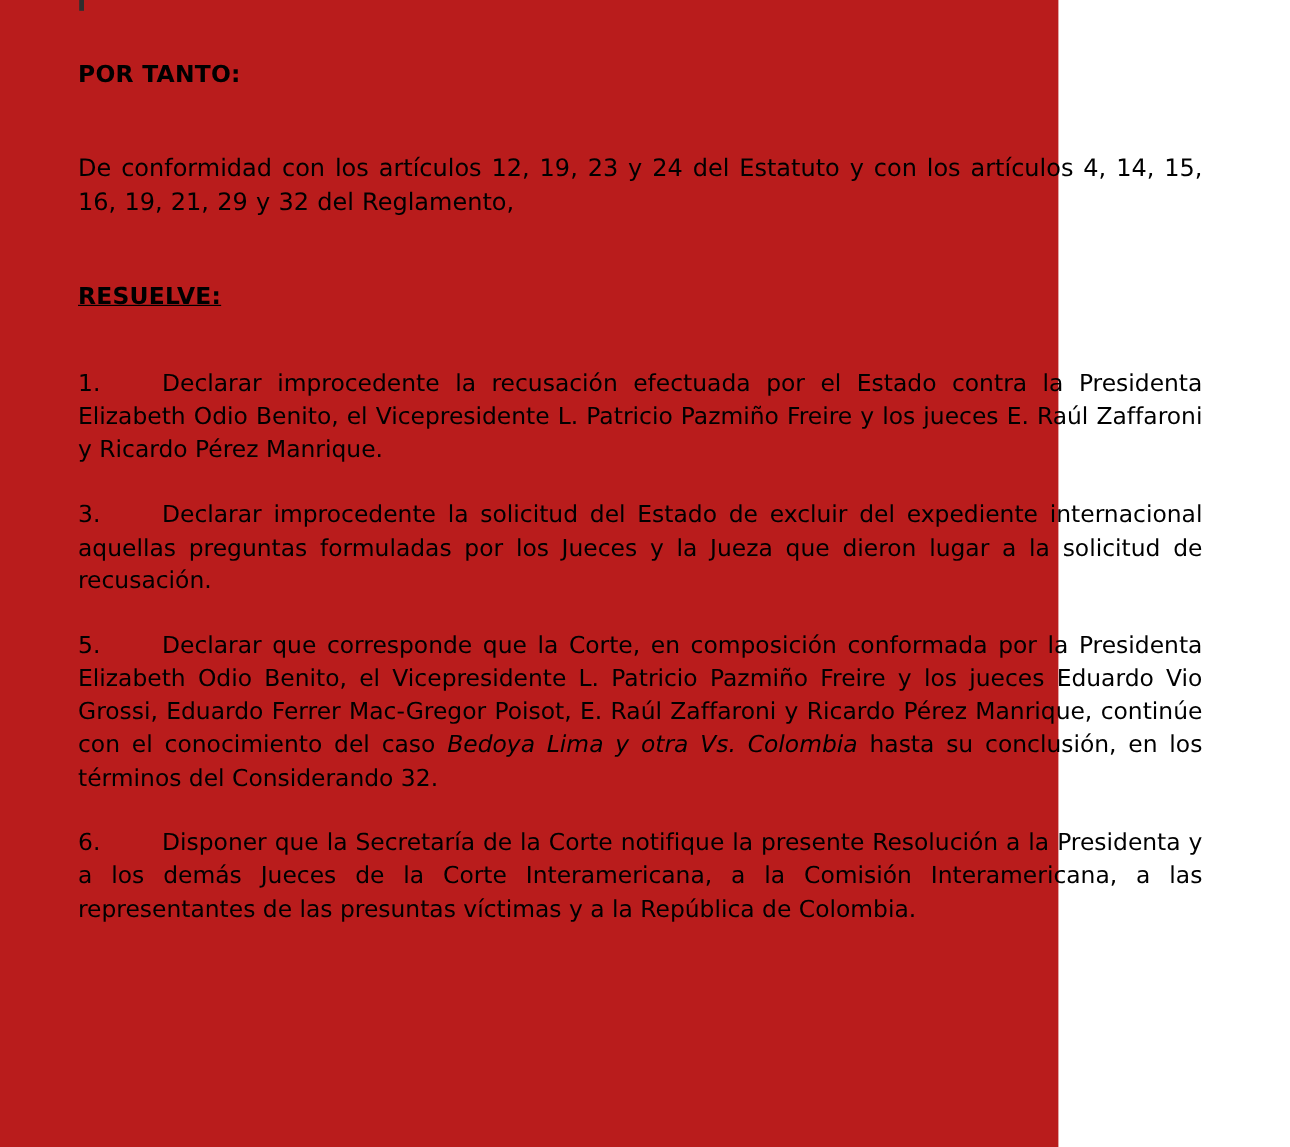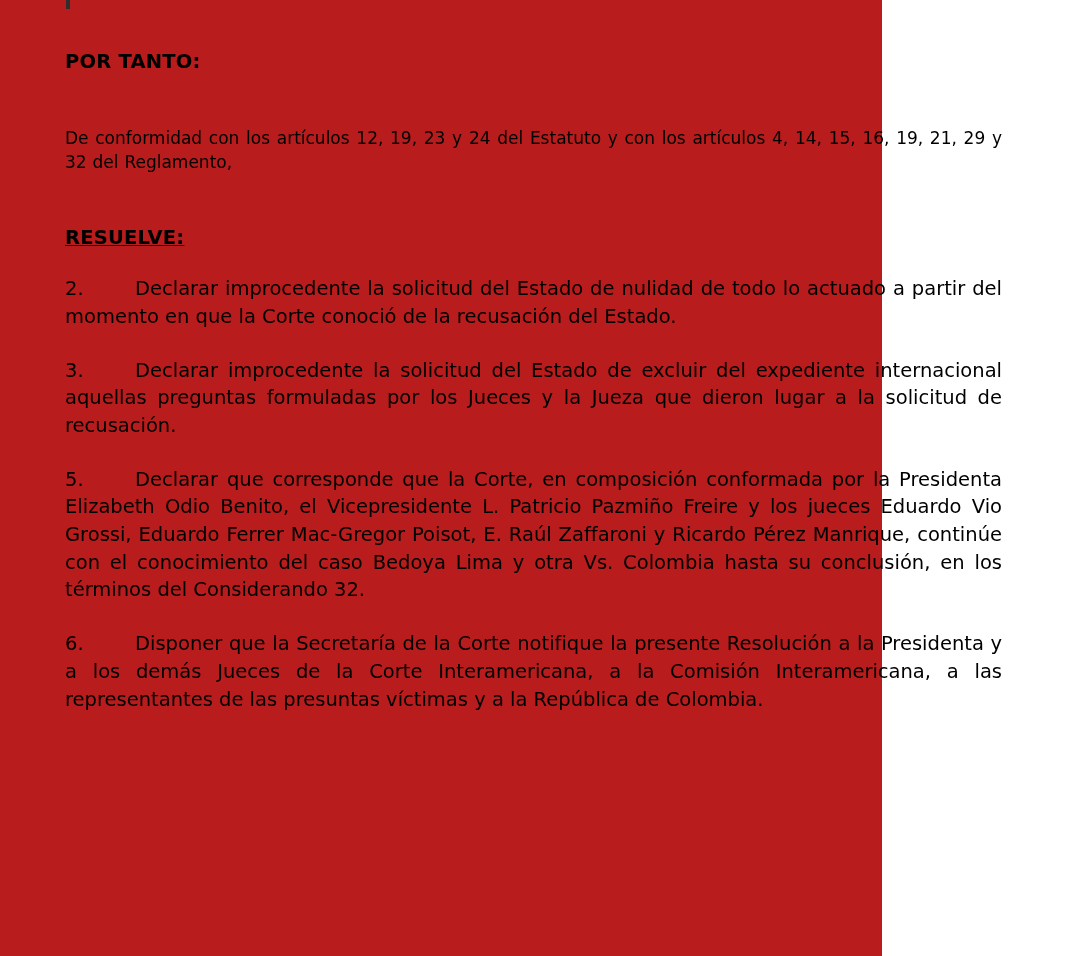--- a/index.html
+++ b/index.html
@@ -38,63 +38,63 @@
     font-weight: bold;
     font-size: 19.5px;
     letter-spacing: 0.2px;
     margin: 0;
   }
   .h-por-tanto { padding-top: 50px; }
   .h-corte { padding-top: 55px; }
   .h-resuelve { padding-top: 52px; text-decoration: underline; }
 
   .para {
-    font-size: 17px;
+    font-size: 20px;
     line-height: 1.42;
     text-align: justify;
     margin: 0;
     word-spacing: 0.5px;
   }
   .p-conformidad { padding-top: 53px; }
 
   .numbered {
     font-size: 19.5px;
     line-height: 1.42;
     text-align: justify;
     margin: 0;
     padding-top: 26px;
     text-indent: 0;
   }
   .numbered .num {
     display: inline-block;
     width: 70px;
   }
   .first-numbered { padding-top: 48px; }
-  .italic { }
+  .italic { font-style: italic; }
 </style>
 </head>
 <body>
 
 <div class="page">
 
   <div class="stray-mark"></div>
 
   <div class="content">
 
     <p class="heading h-por-tanto">POR TANTO:</p>
 
 
     <p class="para p-conformidad">De conformidad con los artículos 12, 19, 23 y 24 del Estatuto y con los artículos 4, 14, 15, 16, 19, 21, 29 y 32 del Reglamento,</p>
 
     <p class="heading h-resuelve">RESUELVE:</p>
 
+    <p class="numbered first-numbered">
+      <span class="num">1.</span><span>Declarar improcedente la recusación efectuada por el Estado contra la Presidenta Elizabeth Odio Benito, el Vicepresidente L. Patricio Pazmiño Freire y los jueces E. Raúl Zaffaroni y Ricardo Pérez Manrique.</span>
+    </p>
 
-    <p class="numbered">
-      <span class="num">2.</span><span>Declarar improcedente la solicitud del Estado de nulidad de todo lo actuado a partir del momento en que la Corte conoció de la recusación del Estado.</span>
-    </p>
 
     <p class="numbered">
       <span class="num">3.</span><span>Declarar improcedente la solicitud del Estado de excluir del expediente internacional aquellas preguntas formuladas por los Jueces y la Jueza que dieron lugar a la solicitud de recusación.</span>
     </p>
 
 
     <p class="numbered">
       <span class="num">5.</span><span>Declarar que corresponde que la Corte, en composición conformada por la Presidenta Elizabeth Odio Benito, el Vicepresidente L. Patricio Pazmiño Freire y los jueces Eduardo Vio Grossi, Eduardo Ferrer Mac-Gregor Poisot, E. Raúl Zaffaroni y Ricardo Pérez Manrique, continúe con el conocimiento del caso </span><span class="italic">Bedoya Lima y otra Vs. Colombia</span><span> hasta su conclusión, en los términos del Considerando 32.</span>
     </p>
 

